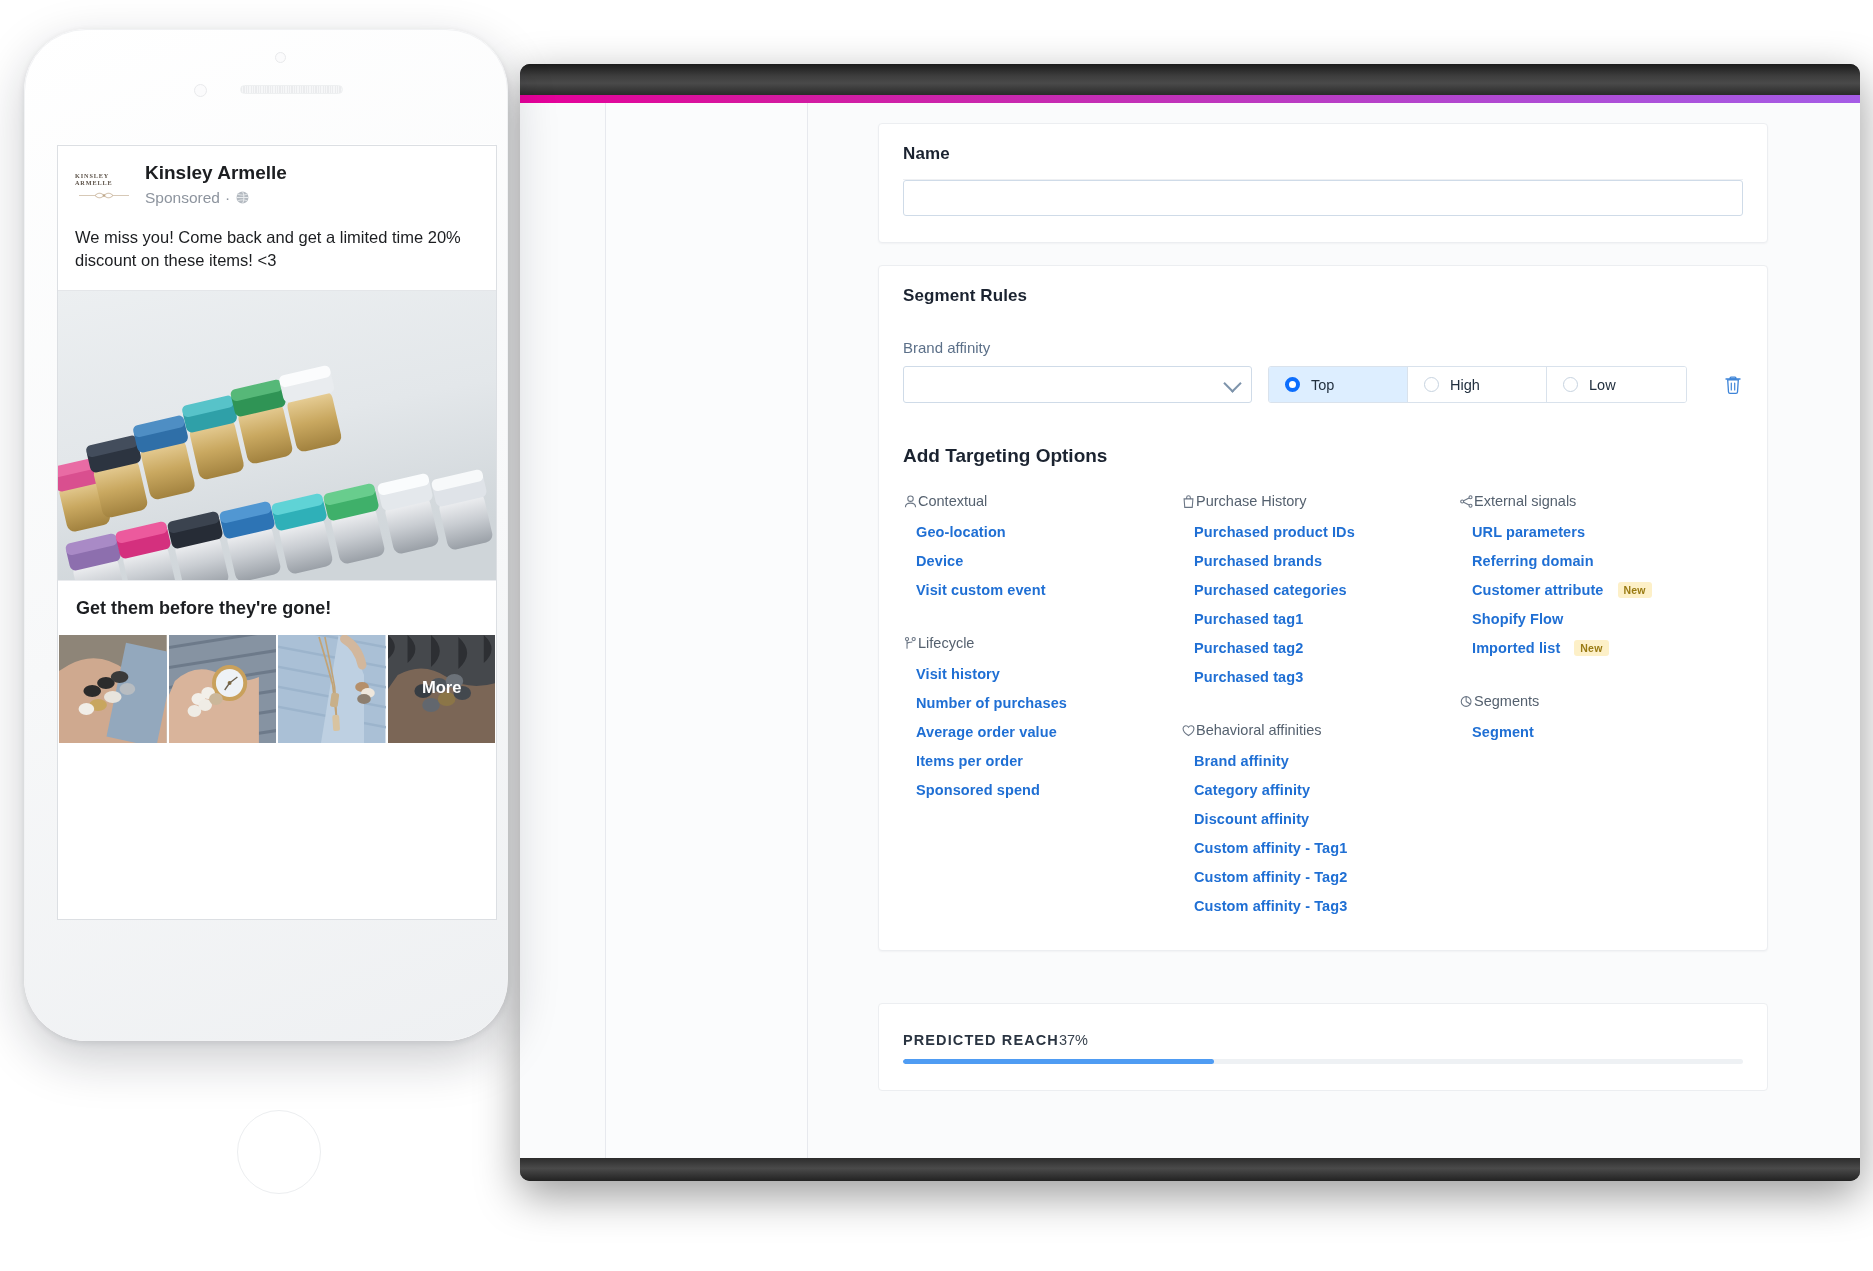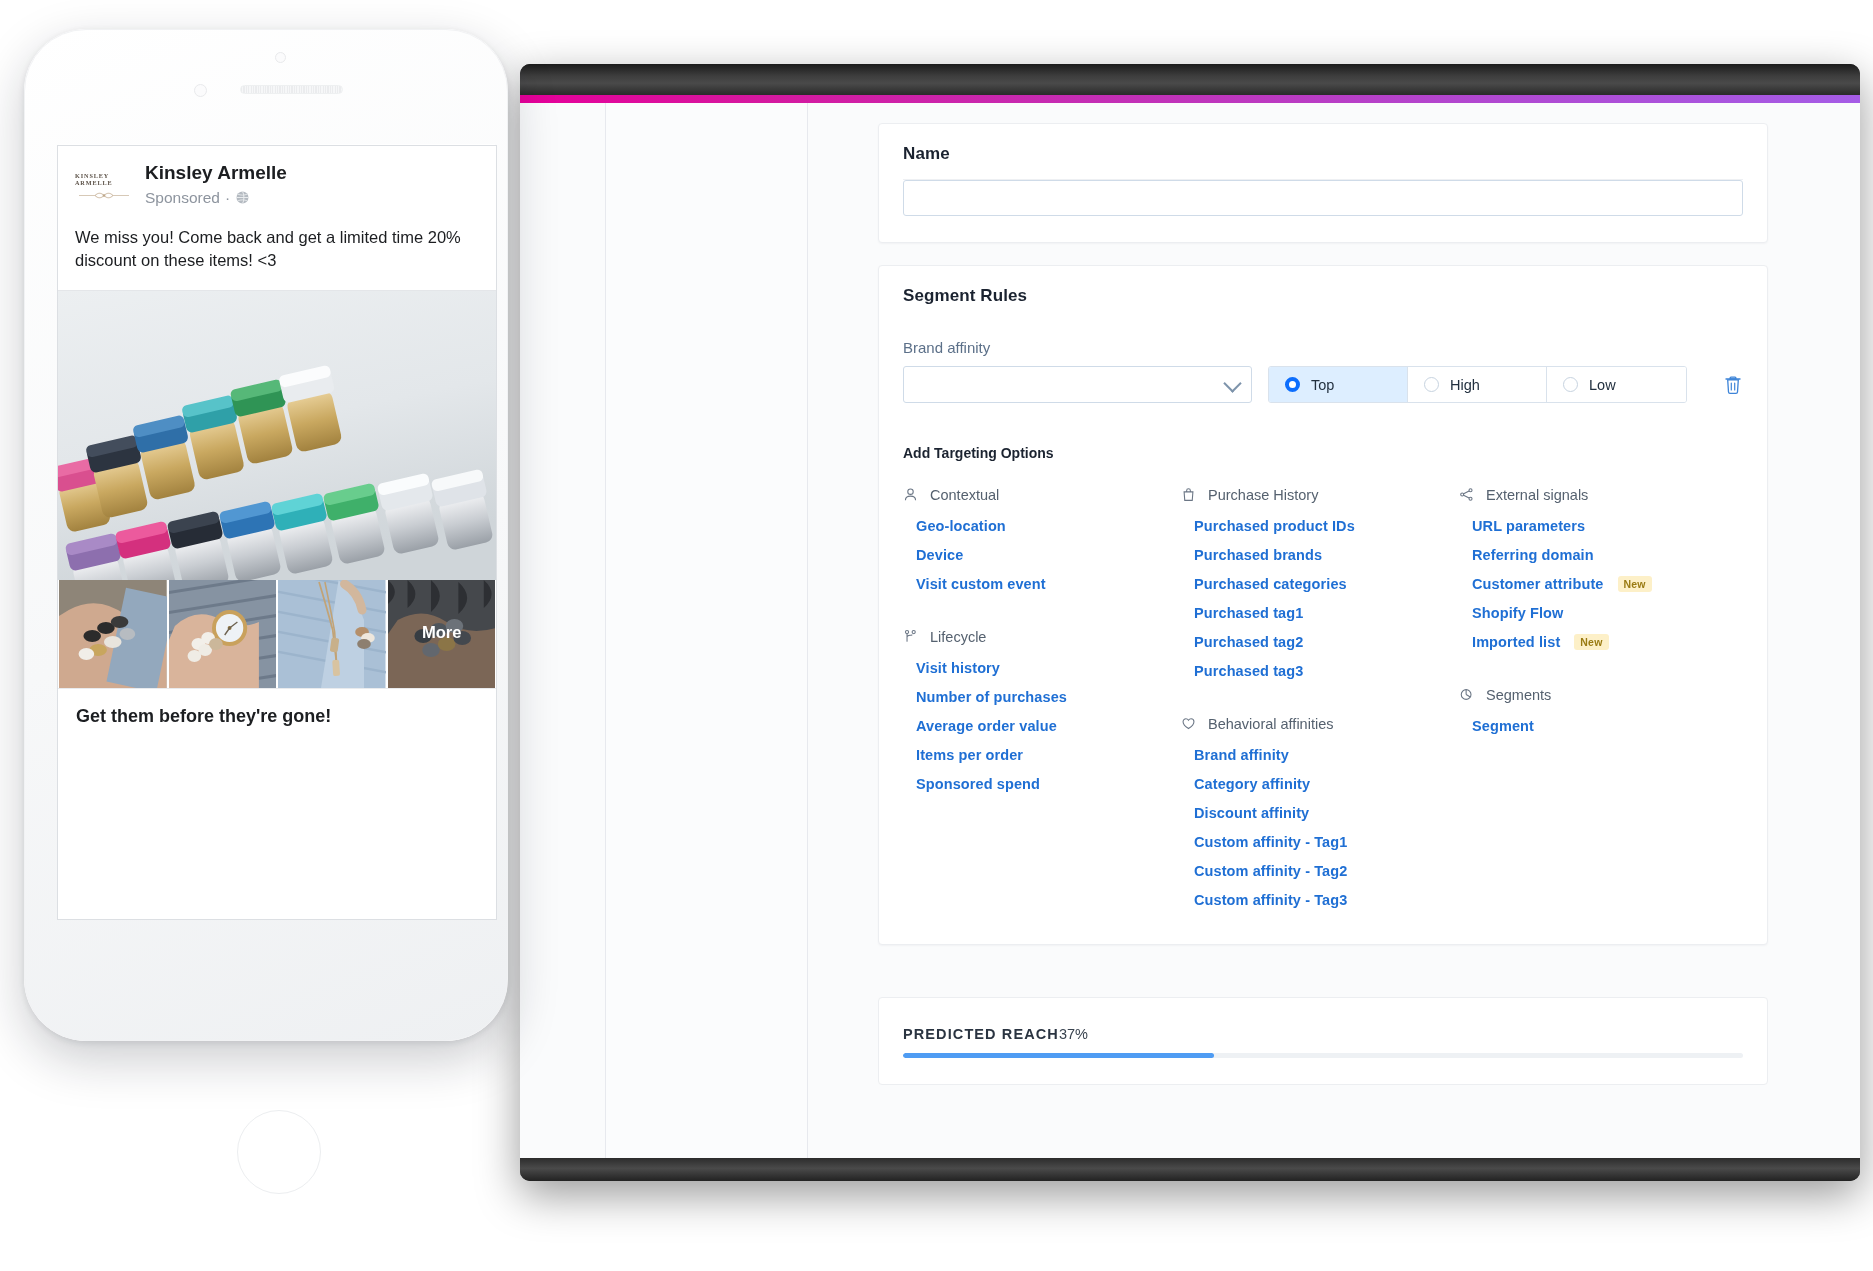--- a/index.html
+++ b/index.html
@@ -103,30 +103,30 @@
     width: 15px; height: 15px; border-radius: 50%;
     border: 1.6px solid #c7d3e0; background: #fff; flex: 0 0 auto;
   }
   .radio.on { border: 4.5px solid #0d6efd; background: #fff; }
   .trash-btn {
     margin-left: 20px; width: 20px; height: 22px; position: relative; cursor: pointer;
   }
 
   
   .section-title {
-    font-size: 14px; font-weight: 700; color: #1b2330; margin: 42px 0 26px 0;
+    font-size: 19px; font-weight: 700; color: #1b2330; margin: 42px 0 26px 0;
   }
   .cols { display: flex; }
   .col { }
   .col-1 { width: 278px; }
   .col-2 { width: 278px; }
   .col-3 { width: 260px; }
 
   .grp-head {
-    display: flex; align-items: flex-start; gap: 12px;
+    display: flex; align-items: flex-end; gap: 0;
     font-size: 14.5px; color: #55616f; margin-bottom: 8px;
   }
   .grp-head svg { display:block; }
   .grp-gap { margin-top: 31px; }
   .link {
     display: inline-block; font-size: 14.5px; font-weight: 700; color: #1f6fd4;
     margin: 0 0 0 13px; padding: 7px 0 6px 0; text-decoration: none; cursor: pointer;
     letter-spacing: .1px;
   }
   .link-row { display: flex; align-items: center; }
@@ -552,20 +552,22 @@
           </g>
           <g transform="translate(374,186) rotate(-13)">
             <rect x="0" y="26" width="46" height="50" rx="8" fill="url(#silver)"></rect>
             <rect x="-2" y="6" width="52" height="25" rx="6" fill="#dfe3e8"></rect>
             <rect x="-2" y="3" width="52" height="12" rx="5" fill="#f7f9fa"></rect>
           </g>
         </g>
       </svg>
     </div>
 
+    <div id="fb-cta">Get them before they're gone!</div>
+
     <div id="fb-strip">
       <div class="strip-img">
         <svg width="100%" height="108" viewBox="0 0 110 108" preserveAspectRatio="none">
           <rect width="110" height="108" fill="#9a9186"></rect>
           <path d="M0 0h110v48H0z" fill="#8e8578"></path>
           <path d="M10 30q30 -16 60 6 20 14 40 8v64H0V36z" fill="#cfa98f"></path>
           <rect x="58" y="12" width="52" height="96" fill="#93a8bd" transform="rotate(12 84 60)"></rect>
           <g>
             <ellipse cx="34" cy="56" rx="9" ry="6" fill="#2b2b2b"></ellipse>
             <ellipse cx="48" cy="48" rx="9" ry="6" fill="#2b2b2b"></ellipse>
@@ -631,18 +633,16 @@
             <ellipse cx="44" cy="70" rx="9" ry="7" fill="#8a919a"></ellipse>
             <ellipse cx="60" cy="64" rx="9" ry="7" fill="#c8a65e"></ellipse>
             <ellipse cx="76" cy="58" rx="9" ry="7" fill="#5b6169"></ellipse>
           </g>
           <rect width="110" height="108" fill="rgba(20,22,26,.34)"></rect>
           <text id="more-text" x="55" y="58" text-anchor="middle" font-family="Liberation Sans, sans-serif" font-size="17" font-weight="bold" fill="#ffffff">More</text>
         </svg>
       </div>
     </div>
 
-    <div id="fb-cta">Get them before they're gone!</div>
-
     <div id="fb-foot"></div>
   </div>
 
 </div>
 
 </body></html>

